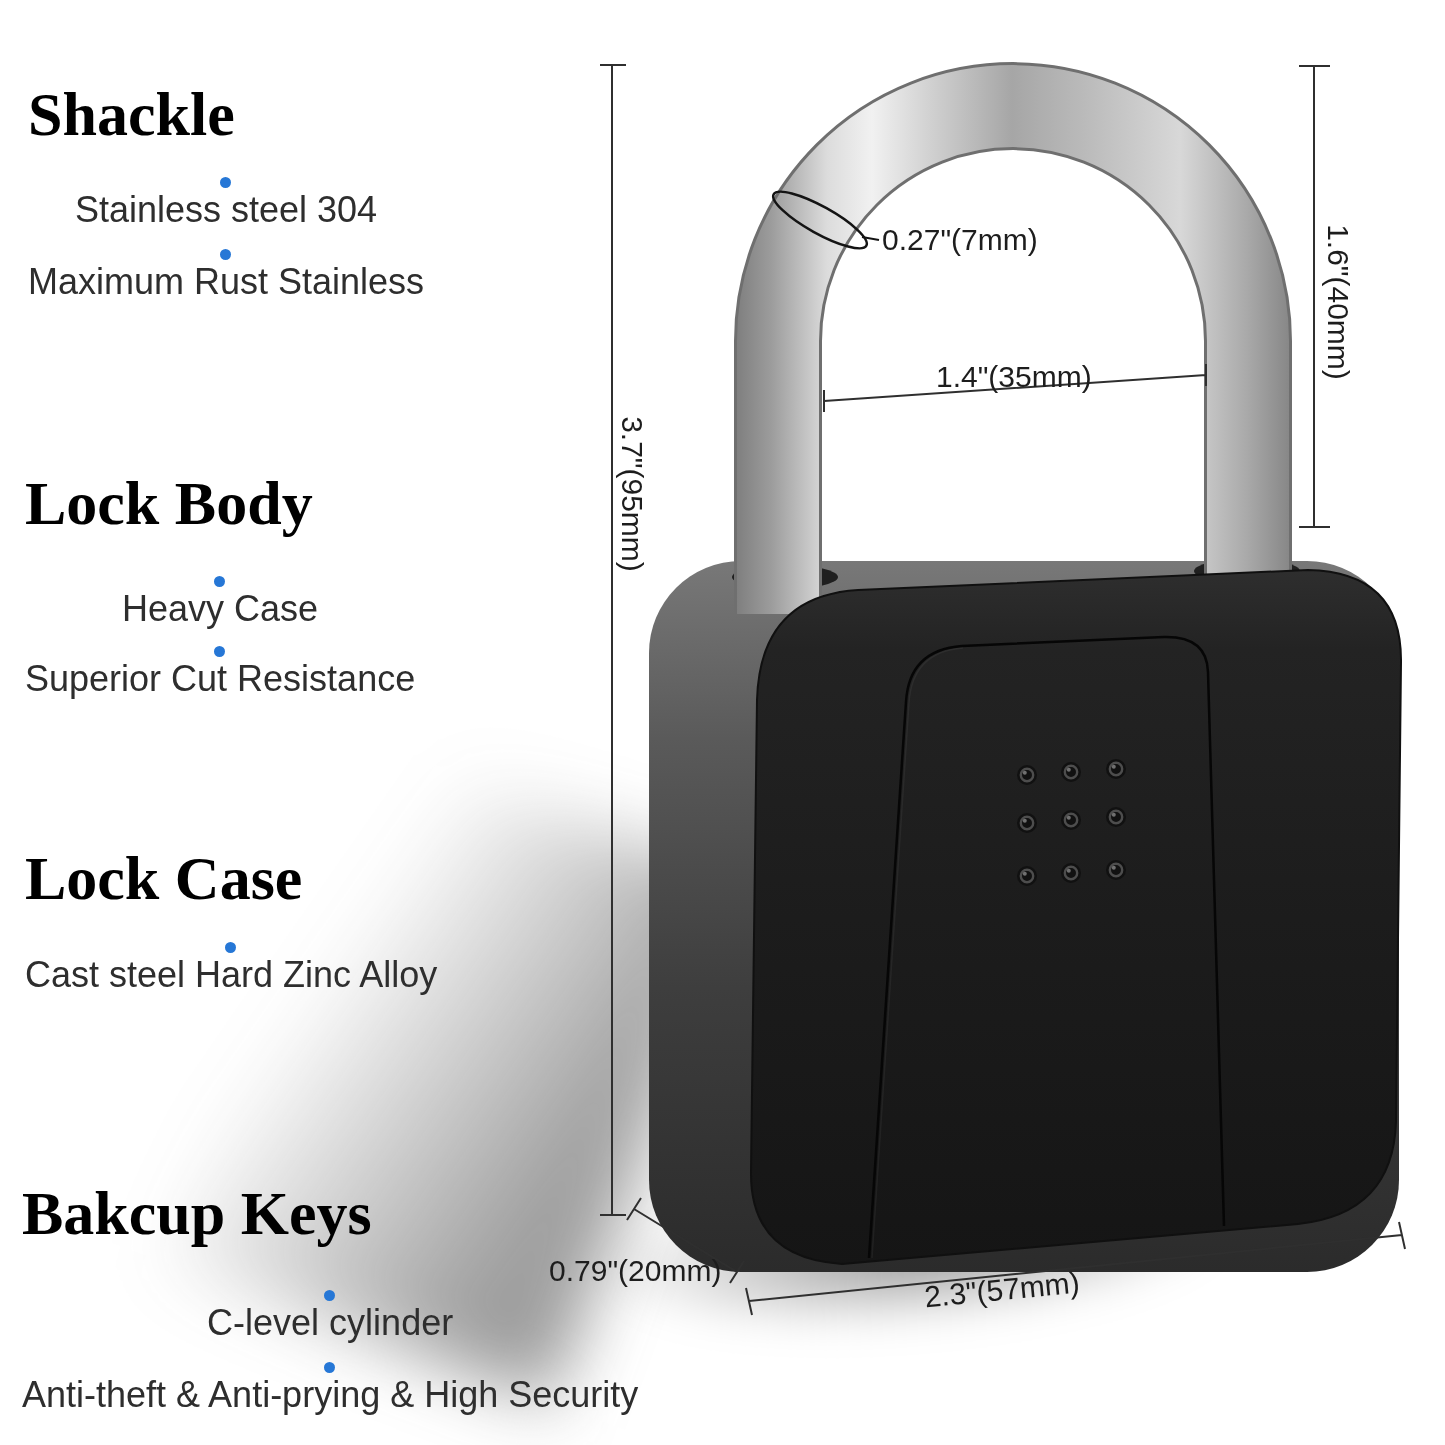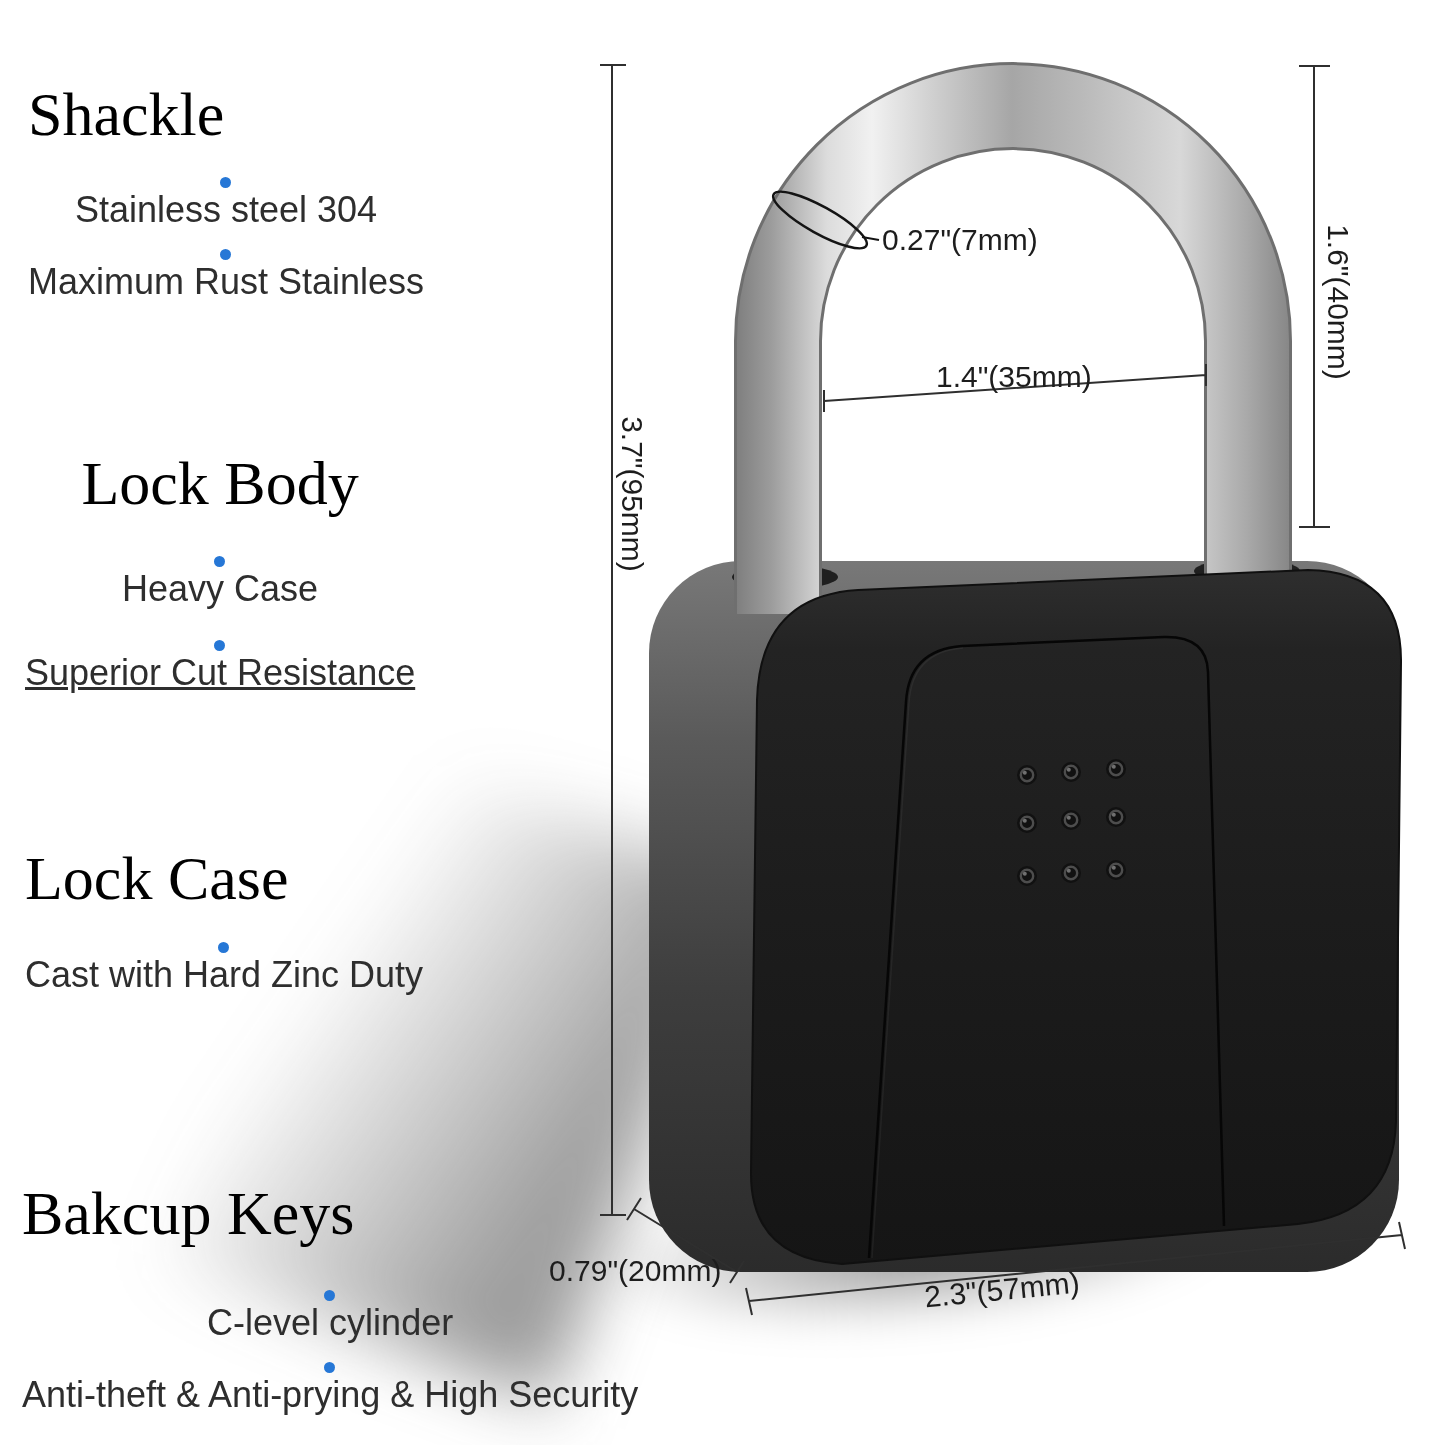--- a/index.html
+++ b/index.html
@@ -1,21 +1,21 @@
 <!DOCTYPE html>
 <html><head>
 <meta charset="utf-8">
 <style>
   html,body{margin:0;padding:0;background:#fff;}
   .canvas{position:relative;width:1445px;height:1445px;background:#ffffff;overflow:hidden;
           font-family:"Liberation Sans",sans-serif;}
 
   
   .section{position:absolute;}
-  .section h2{margin:0;font-family:"Liberation Serif",serif;font-weight:400;
+  .section h2{margin:0;font-family:"Liberation Serif",serif;font-weight:700;
               font-size:62px;line-height:1;color:#000;}
   .bullets{list-style:none;margin:0;padding:0;}
   .bullets li{display:flex;align-items:center;font-size:36px;line-height:1.2;color:#2e2e2e;flex-direction:column;}
   .dot{width:11px;height:11px;border-radius:50%;background:#2677d6;margin:0 16px 0 14px;flex:none;}
 
   
   .dim-label{position:absolute;font-size:30px;color:#1d1d1d;white-space:nowrap;}
   .rot90{transform:translate(-50%,-50%) rotate(90deg);}
 
   
@@ -140,40 +140,40 @@
           <span class="dot"></span>
           <span>Stainless steel 304</span>
         </li>
       <li style="margin-top:18px;">
           <span class="dot"></span>
           <span>Maximum Rust Stainless</span>
         </li>
     </ul>
   </div>
 
-  <div class="section" style="left:25px;top:452px;text-align:center;">
+  <div class="section" style="left:25px;top:472px;">
     <h2>Lock Body</h2>
     <ul class="bullets" style="margin-top:42px;">
       <li>
           <span class="dot"></span>
           <span>Heavy Case</span>
         </li>
-      <li style="margin-top:30px;text-decoration:underline;">
+      <li style="margin-top:16px;">
           <span class="dot"></span>
           <span>Superior Cut Resistance</span>
         </li>
     </ul>
   </div>
 
   <div class="section" style="left:25px;top:847px;">
     <h2>Lock Case</h2>
     <ul class="bullets" style="margin-top:33px;">
       <li>
           <span class="dot"></span>
-          <span>Cast with Hard Zinc Duty</span>
+          <span>Cast steel Hard Zinc Alloy</span>
         </li>
     </ul>
   </div>
 
   <div class="section" style="left:22px;top:1182px;">
     <h2>Bakcup Keys</h2>
     <ul class="bullets" style="margin-top:46px;">
       <li>
           <span class="dot"></span>
           <span>C-level cylinder</span>

